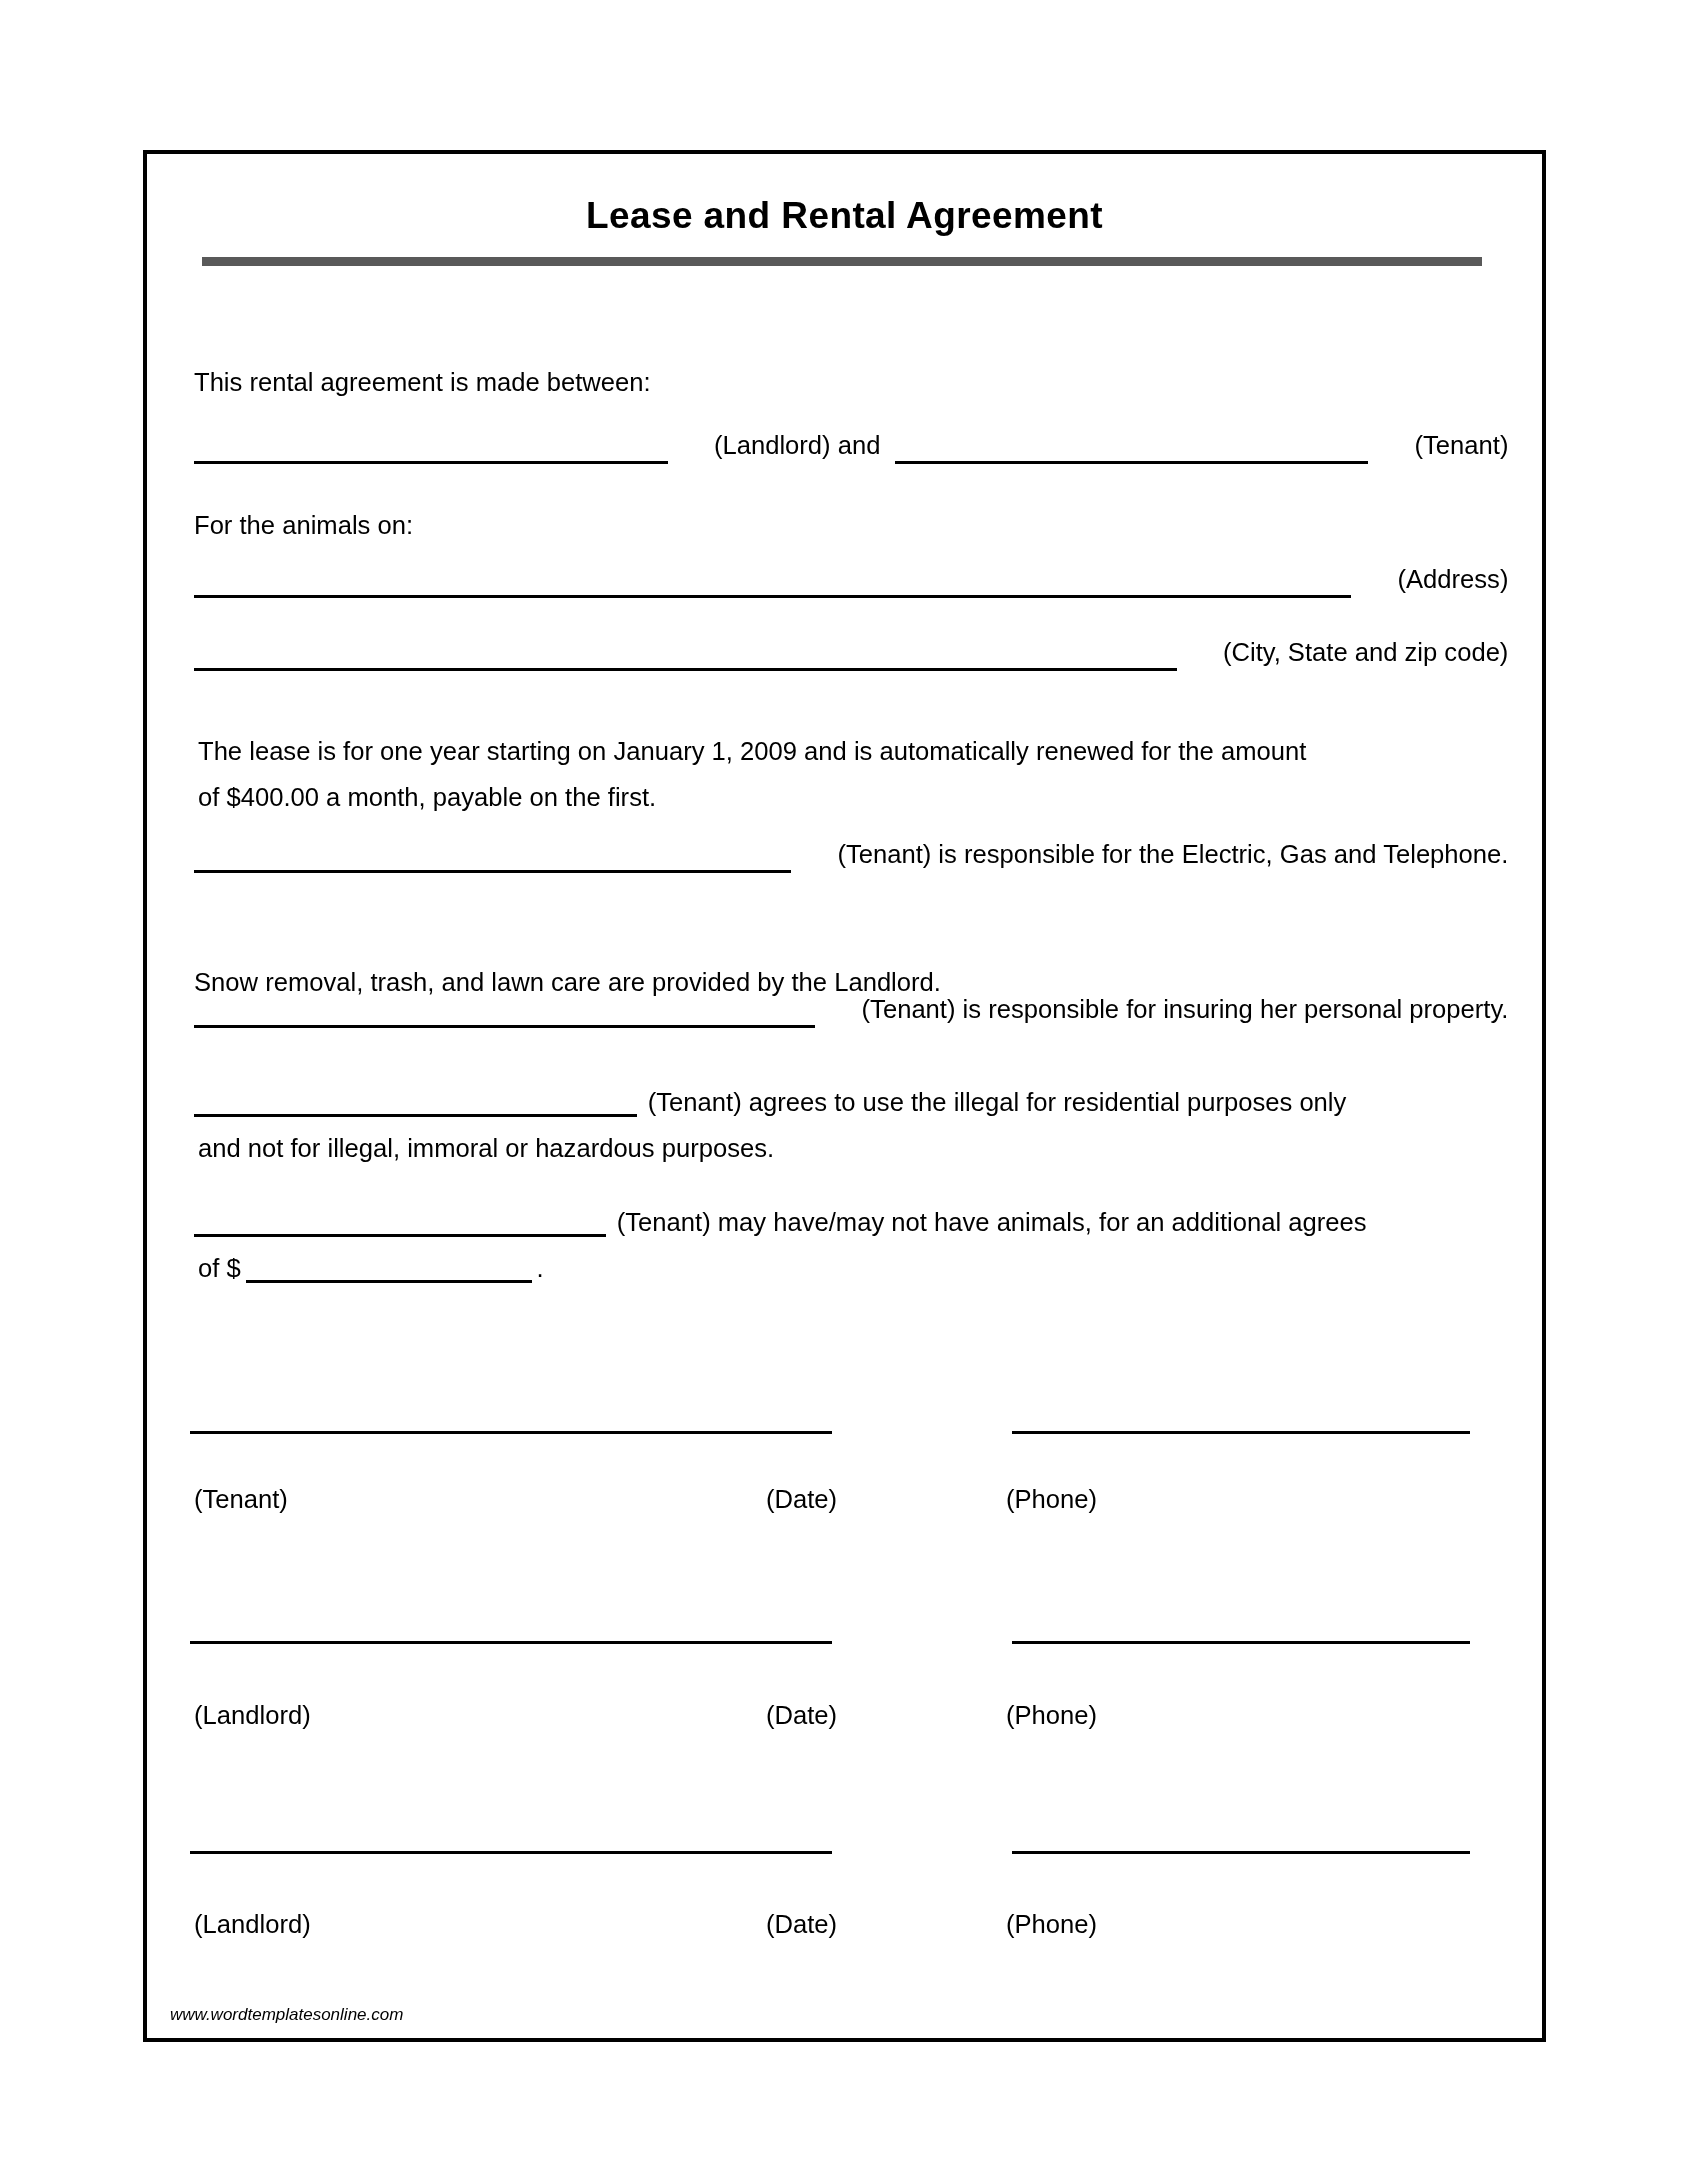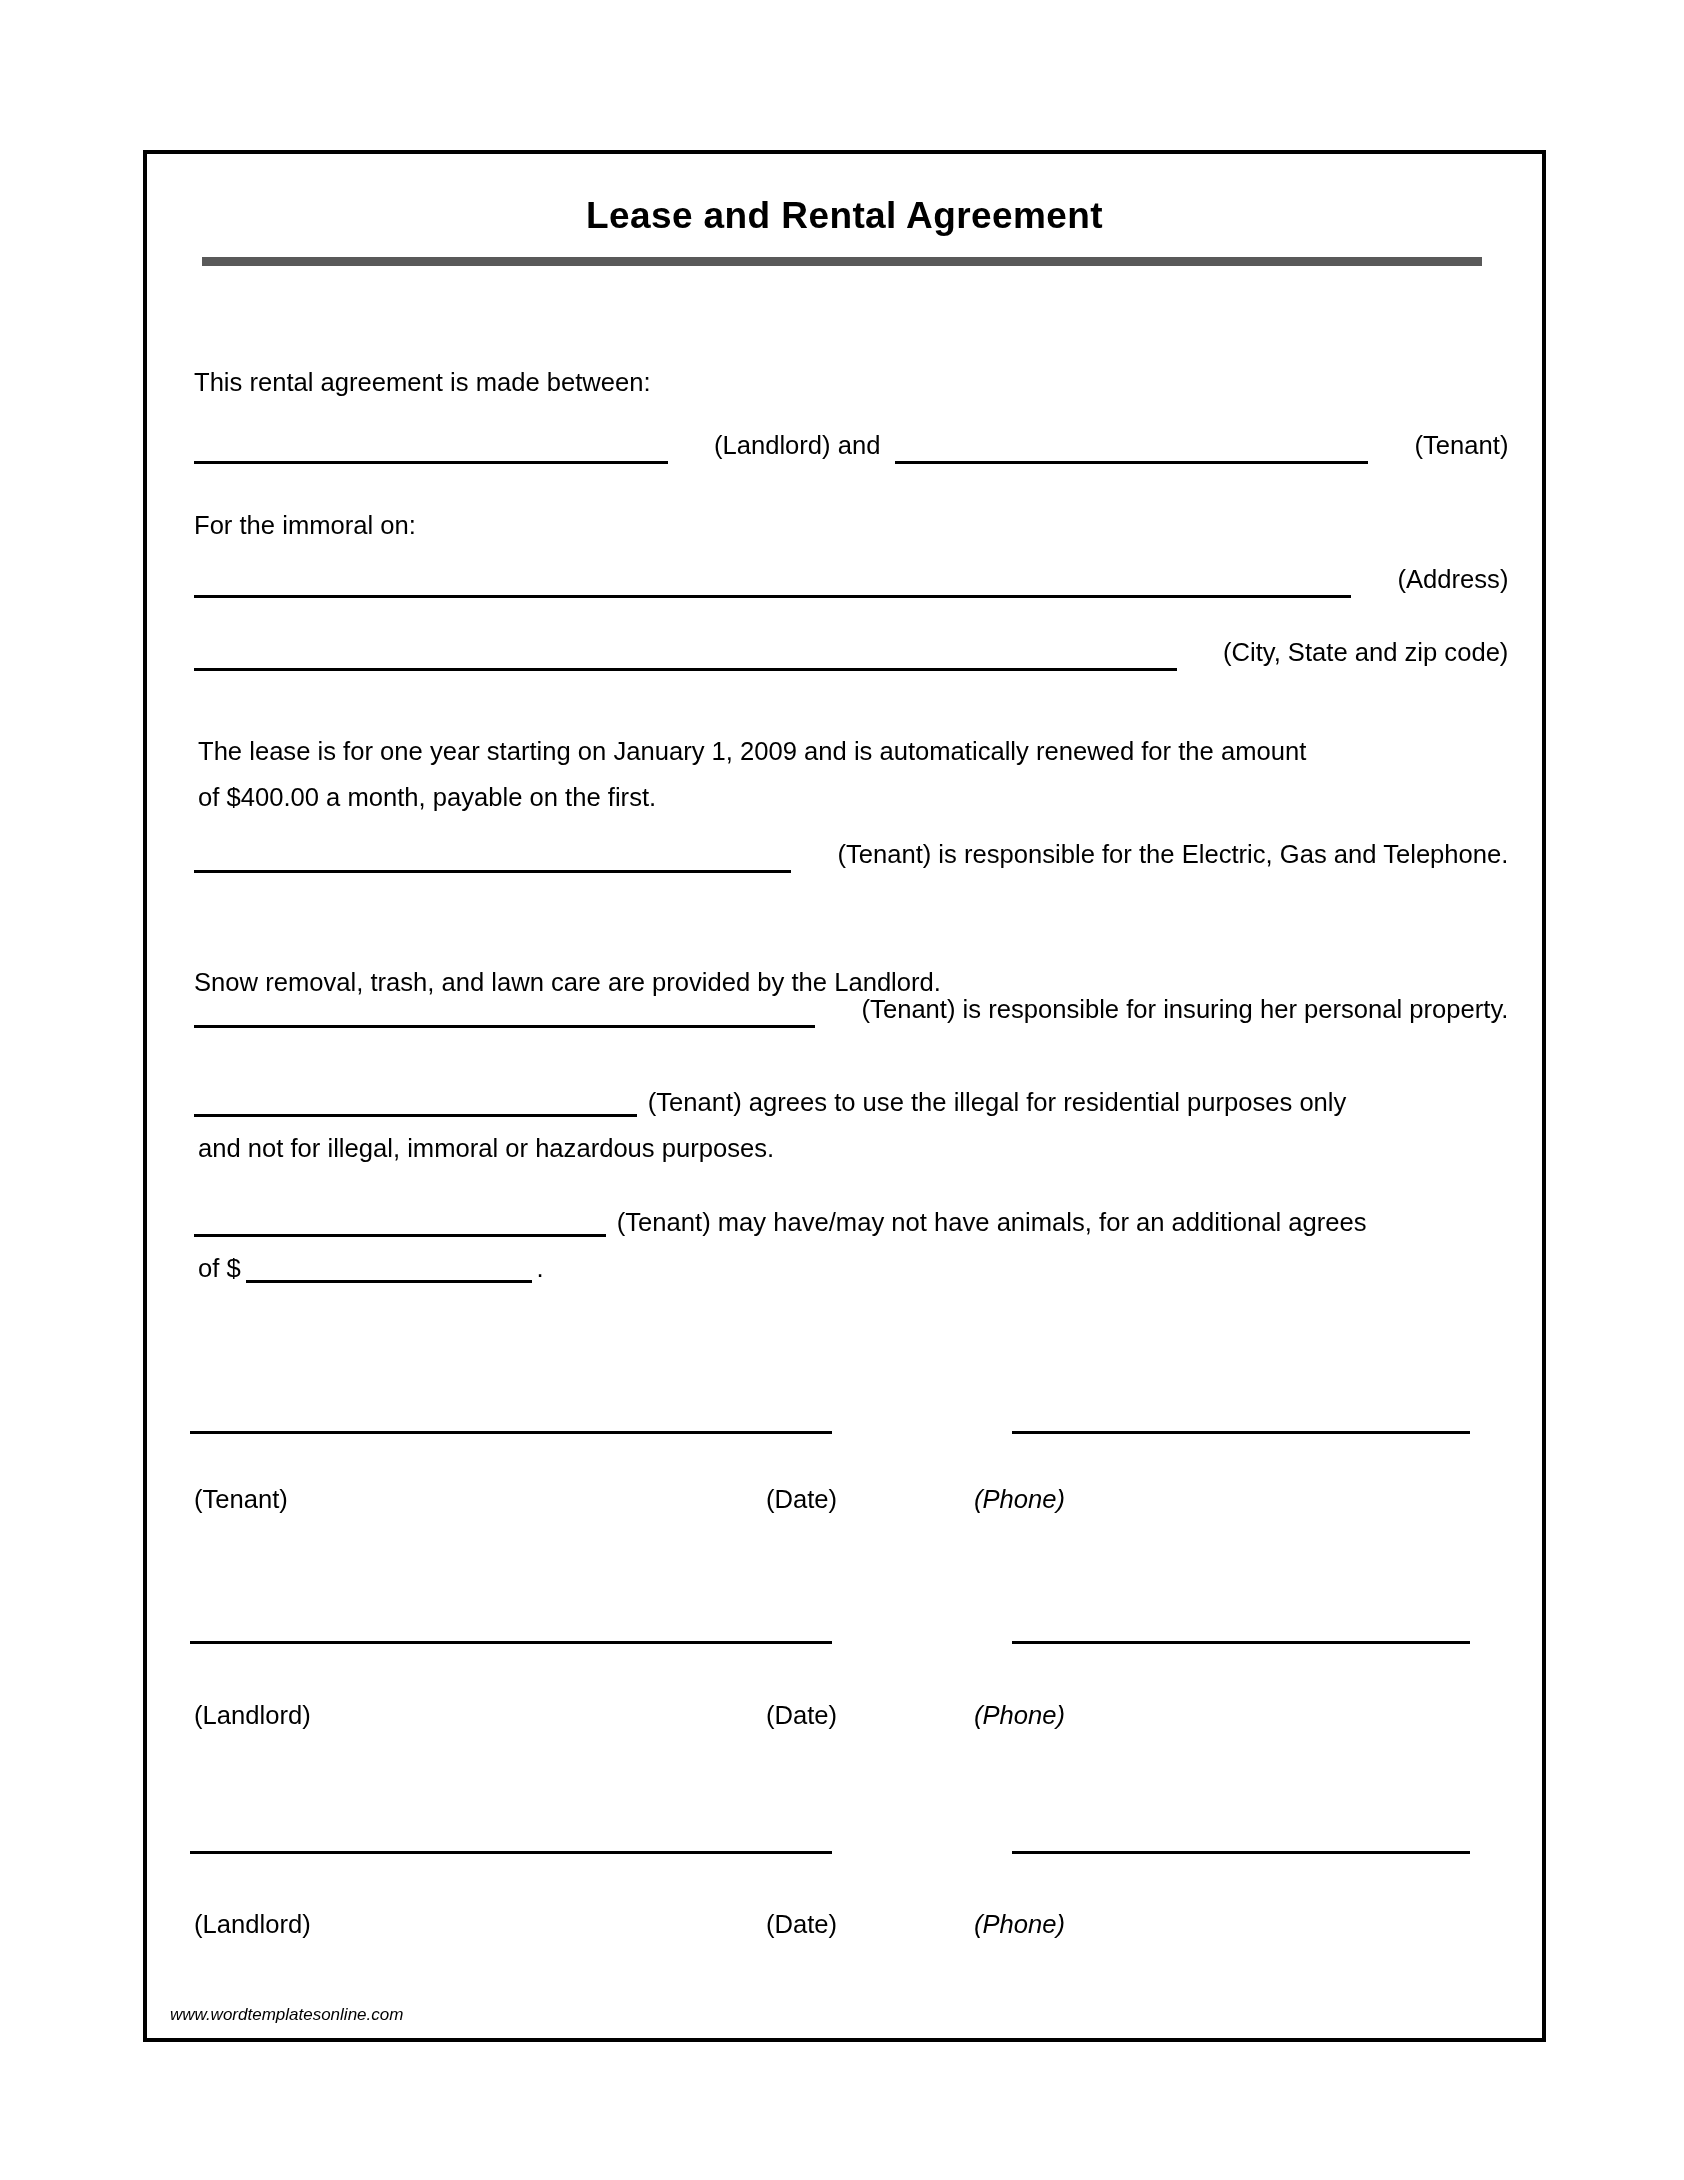--- a/index.html
+++ b/index.html
@@ -47,21 +47,21 @@
   .r-insurance  { top:833px; }
   .p-premises   { top:921px; }
   .p-animals    { top:1041px; }
 
   .sigline { position:absolute; height:0; border-top:3.4px solid #000; }
   .sigline.left  { left:43px; width:642px; }
   .sigline.right { left:865px; width:458px; }
   .sigrow { position:absolute; left:43px; right:25.6px; height:36px; line-height:36px; }
   .sigrow .role  { position:absolute; left:0; white-space:nowrap; }
   .sigrow .date  { position:absolute; left:572px; white-space:nowrap; }
-  .sigrow .phone { position:absolute; left:780px; white-space:nowrap;font-style:italic; }
+  .sigrow .phone { position:absolute; left:812px; white-space:nowrap; }
   .sl-1 { top:1277px; } .sr-1 { top:1319px; }
   .sl-2 { top:1487px; } .sr-2 { top:1535px; }
   .sl-3 { top:1697px; } .sr-3 { top:1744px; }
 
   .footer {
     position:absolute; left:19px; top:1842px;
     font-style:italic; font-size:17px; line-height:29px; white-space:nowrap;
   }
 </style>
 </head>
@@ -74,21 +74,21 @@
 
   <div class="text t-intro">This rental agreement is made between:</div>
 
   <div class="row r-parties">
     <div class="blank"></div>
     <span class="lbl">(Landlord) and</span>
     <div class="blank"></div>
     <span class="lbl">(Tenant)</span>
   </div>
 
-  <div class="text t-property">For the immoral on:</div>
+  <div class="text t-property">For the animals on:</div>
 
   <div class="row r-address">
     <div class="blank"></div>
     <span class="lbl">(Address)</span>
   </div>
 
   <div class="row r-city">
     <div class="blank"></div>
     <span class="lbl">(City, State and zip code)</span>
   </div>

